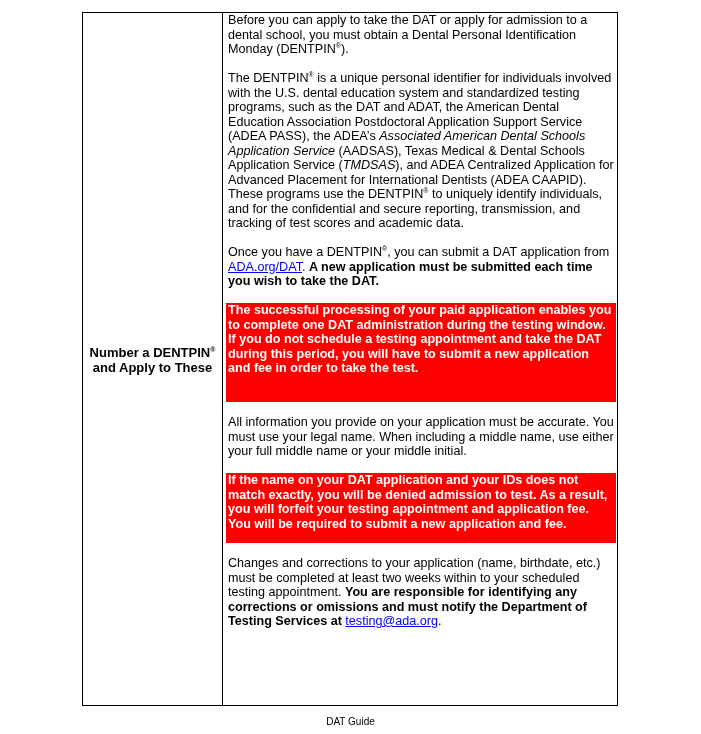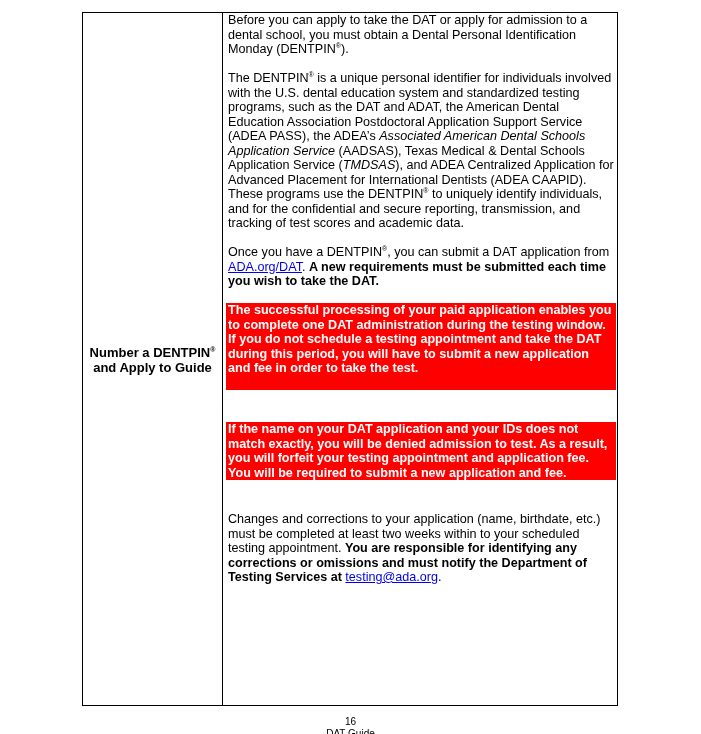--- a/index.html
+++ b/index.html
@@ -30,60 +30,60 @@
     font-size: 12.6px; line-height: 14.5px;
   }
   .para { margin: 0 0 14.5px 0; }
   .para.first { margin-top: 0; }
   .bold { font-weight: bold; }
   .ital { font-style: italic; }
   sup.reg { font-size: 7px; vertical-align: 5px; line-height: 0; }
   a.link { color: #0000ee; }
   .red-block {
     background: #ff0000; color: #ffffff; font-weight: bold;
-    margin: 0 0 32px -2px; padding: 0 4px 0 2px; width: 384px;
+    margin: 0 0 13px -2px; padding: 0 4px 12px 2px; width: 384px;
   }
   .red-block p { margin: 0; }
   .red-gap { height: 14.5px; }
   .footer {
     position: absolute; left: 0; width: 701px; text-align: center;
     font-size: 10px; line-height: 12px; top: 716px;
   }
 </style>
 </head>
 <body>
 
 <div class="doc-table">
   <div class="col-divider"></div>
 
   <div class="left-cell">
     <div class="left-label">
       <span>Number</span><span class="thin"> a DENTPIN</span><sup class="reg">®</sup><br>
-      <span>and Apply to Guide</span>
+      <span>and Apply to These</span>
     </div>
   </div>
 
   <div class="right-cell">
     <p class="para first"><span>Before you can apply to take the DAT or apply for admission to a dental school, you must obtain a Dental Personal Identification Monday (DENTPIN</span><sup class="reg">®</sup><span>).</span></p>
 
     <p class="para"><span>The DENTPIN</span><sup class="reg">®</sup><span> is a unique personal identifier for individuals involved with the U.S. dental education system and standardized testing programs, such as the DAT and ADAT, the American Dental Education Association Postdoctoral Application Support Service (ADEA PASS), the ADEA’s </span><span class="ital">Associated American Dental Schools Application Service</span><span> (AADSAS), Texas Medical &amp; Dental Schools Application Service (</span><span class="ital">TMDSAS</span><span>), and ADEA Centralized Application for Advanced Placement for International Dentists (ADEA CAAPID). These programs use the DENTPIN</span><sup class="reg">®</sup><span> to uniquely identify individuals, and for the confidential and secure reporting, transmission, and tracking of test scores and academic data.</span></p>
 
-    <p class="para"><span>Once you have a DENTPIN</span><sup class="reg">®</sup><span>, you can submit a DAT application from </span><a class="link" href="#">ADA.org/DAT</a><span>. </span><span class="bold">A new requirements must be submitted each time you wish to take the DAT.</span></p>
+    <p class="para"><span>Once you have a DENTPIN</span><sup class="reg">®</sup><span>, you can submit a DAT application from </span><a class="link" href="#">ADA.org/DAT</a><span>. </span><span class="bold">A new application must be submitted each time you wish to take the DAT.</span></p>
 
 
     <div class="red-block">
       <p>The successful processing of your paid application enables you to complete one DAT administration during the testing window. If you do not schedule a testing appointment and take the DAT during this period, you will have to submit a new application and fee in order to take the test.</p>
       <div class="red-gap"></div>
     </div>
 
+    <p class="para">All information you provide on your application must be accurate. You must use your legal name. When including a middle name, use either your full middle name or your middle initial.</p>
 
     <div class="red-block">
       <p>If the name on your DAT application and your IDs does not match exactly, you will be denied admission to test. As a result, you will forfeit your testing appointment and application fee. You will be required to submit a new application and fee.</p>
     </div>
 
     <p class="para"><span>Changes and corrections to your application (name, birthdate, etc.) must be completed at least two weeks within to your scheduled testing appointment. </span><span class="bold">You are responsible for identifying any corrections or omissions and must notify the Department of Testing Services at </span><a class="link" href="#">testing@ada.org</a><span>.</span></p>
   </div>
 </div>
 
 <div class="footer">
-  <div>16</div>
   <div>DAT Guide</div>
 </div>
 
 </body></html>

